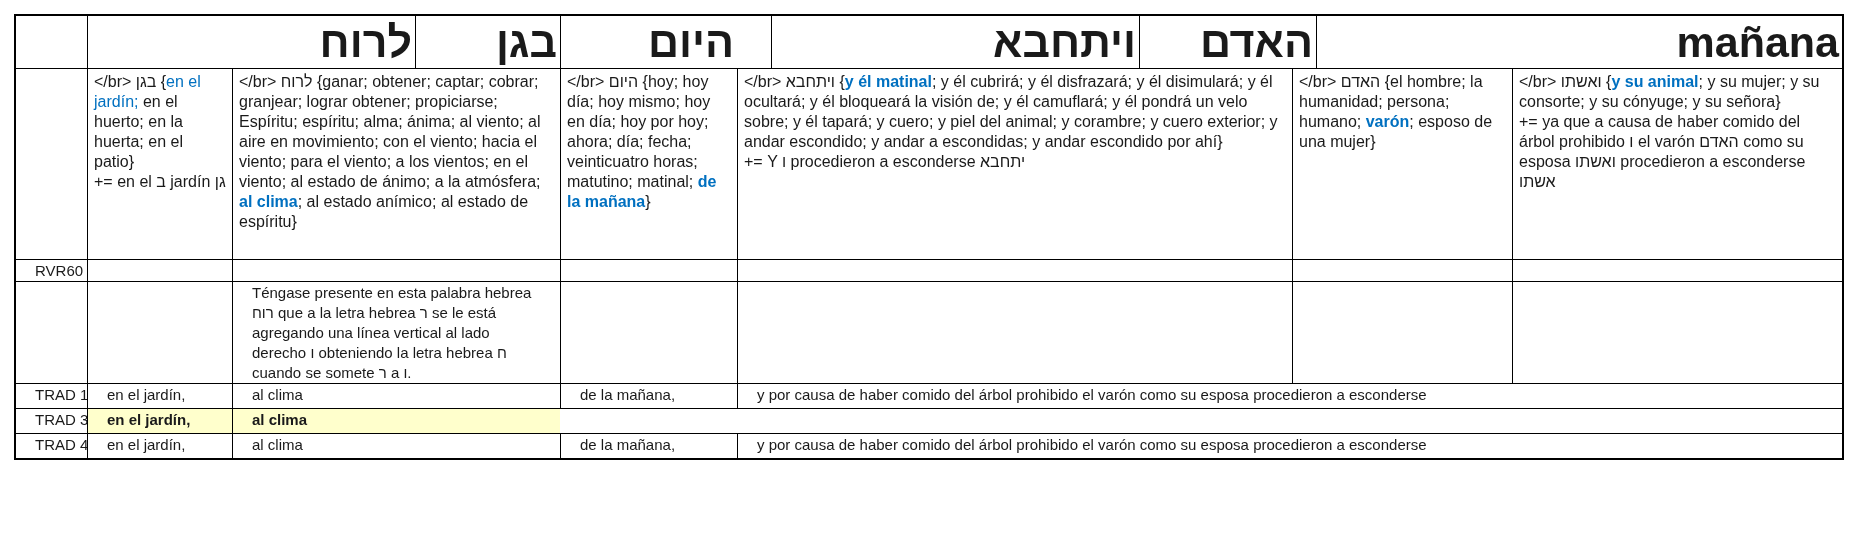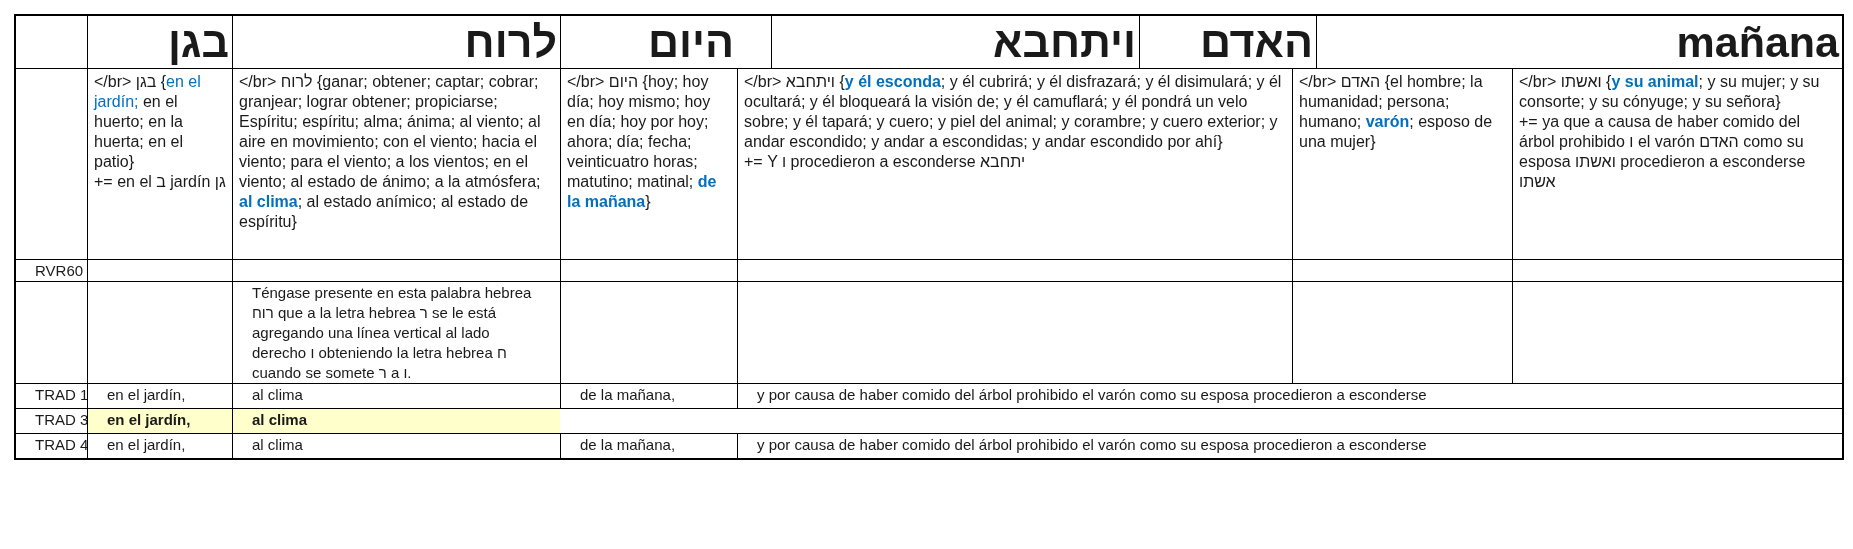--- a/index.html
+++ b/index.html
@@ -42,35 +42,35 @@
   .bold{font-weight:bold;}
 </style>
 </head>
 <body>
 
 <div class="page">
   <div class="table">
 
     <div class="row r-header">
       <div class="cell w-label"></div>
+      <div class="cell w-lrw">לרוח</div>
       <div class="cell w-bgn">בגן</div>
-      <div class="cell w-lrw">לרוח</div>
       <div class="cell w-hym">היום</div>
       <div class="cell w-h5">ויתחבא</div>
       <div class="cell w-h6">האדם</div>
       <div class="cell w-last">mañana</div>
     </div>
 
     <div class="row r-gloss">
       <div class="cell w-label"></div>
       <div class="cell w-bgn"><span>&lt;/br&gt; בגן {</span><span class="blue">en el jardín;</span><span> en el huerto; en la huerta; en el patio}
 += en el ב jardín גן</span></div>
       <div class="cell w-lrw"><span>&lt;/br&gt; לרוח {ganar; obtener; captar; cobrar; granjear; lograr obtener; propiciarse; Espíritu; espíritu; alma; ánima; al viento; al aire en movimiento; con el viento; hacia el viento; para el viento; a los vientos; en el viento; al estado de ánimo; a la atmósfera; </span><span class="blue-bold">al clima</span><span>; al estado anímico; al estado de espíritu}</span></div>
       <div class="cell w-hym"><span>&lt;/br&gt; היום {hoy; hoy día; hoy mismo; hoy en día; hoy por hoy; ahora; día; fecha; veinticuatro horas; matutino; matinal; </span><span class="blue-bold">de la mañana</span><span>}</span></div>
-      <div class="cell w-g5"><span>&lt;/br&gt; ויתחבא {</span><span class="blue-bold">y él esconda</span><span>; y él cubrirá; y él disfrazará; y él disimulará; y él ocultará; y él bloqueará la visión de; y él camuflará; y él pondrá un velo sobre; y él tapará; y cuero; y piel del animal; y corambre; y cuero exterior; y andar escondido; y andar a escondidas; y andar escondido por ahí}
+      <div class="cell w-g5"><span>&lt;/br&gt; ויתחבא {</span><span class="blue-bold">y él matinal</span><span>; y él cubrirá; y él disfrazará; y él disimulará; y él ocultará; y él bloqueará la visión de; y él camuflará; y él pondrá un velo sobre; y él tapará; y cuero; y piel del animal; y corambre; y cuero exterior; y andar escondido; y andar a escondidas; y andar escondido por ahí}
 += Y ו procedieron a esconderse יתחבא</span></div>
       <div class="cell w-g6"><span>&lt;/br&gt; האדם {el hombre; la humanidad; persona; humano; </span><span class="blue-bold">varón</span><span>; esposo de una mujer}</span></div>
       <div class="cell w-last"><span>&lt;/br&gt; ואשתו {</span><span class="blue-bold">y su animal</span><span>; y su mujer; y su consorte; y su cónyuge; y su señora}
 += ya que a causa de haber comido del árbol prohibido ו el varón האדם como su esposa ואשתו procedieron a esconderse אשתו</span></div>
     </div>
 
     <div class="row r-rvr">
       <div class="cell w-label">RVR60</div>
       <div class="cell w-bgn"></div>
       <div class="cell w-lrw"></div>

